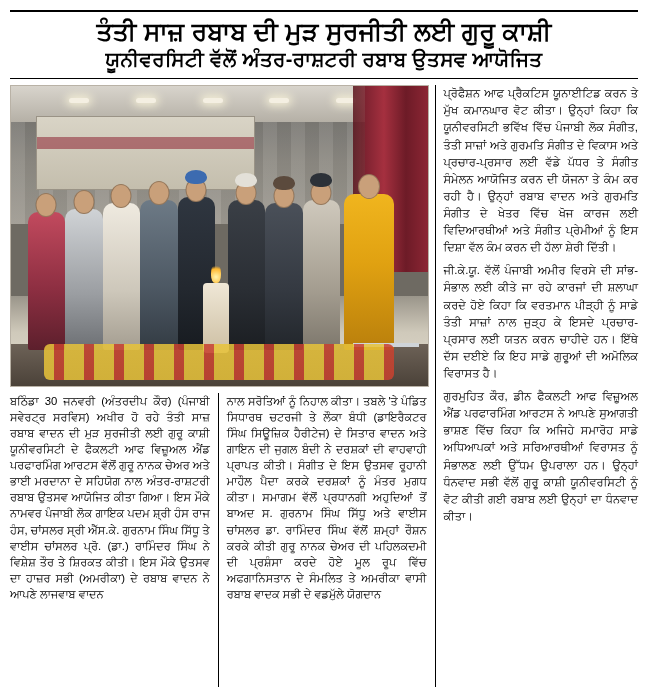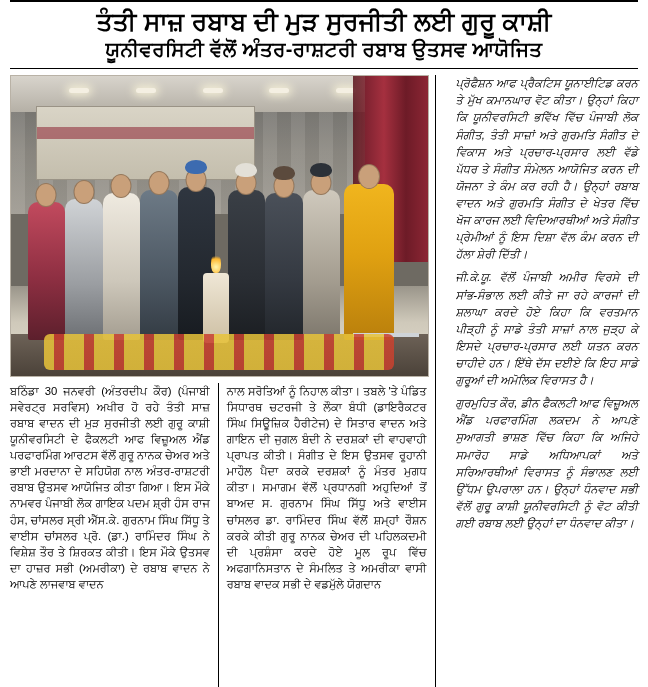--- a/index.html
+++ b/index.html
@@ -13,21 +13,21 @@
     font-family: "Liberation Sans", sans-serif;
     color: #000;
     overflow: hidden;
   }
   .page {
     position: relative;
     width: 648px;
     height: 687px;
     background: #fff;
     box-sizing: border-box;
-    padding: 0 10px 4px 10px;
+    padding: 10px 10px 4px 10px;
   }
   
   .headline {
     border-top: 2px solid #000;
     border-bottom: 1.5px solid #000;
     padding: 4px 0 6px 0;
     text-align: center;
   }
   .headline-line {
     font-family: "Liberation Sans", sans-serif;
@@ -179,21 +179,21 @@
   .vrule {
     width: 1px;
     background: #000;
   }
   .right-col .rtext {
     font-size: 11.4px;
     line-height: 1.5;
     text-align: justify;
     color: #000;
   }
-  .right-col .rtext p { margin: 0 0 6px 12px; font-style: italic; }
+  .right-col .rtext p { margin: 0 0 6px 0; }
 </style>
 </head>
 <body>
 
 <div class="page">
 
   <div class="headline">
     <div class="headline-line">ਤੰਤੀ ਸਾਜ਼  ਰਬਾਬ ਦੀ ਮੁੜ ਸੁਰਜੀਤੀ ਲਈ ਗੁਰੂ ਕਾਸ਼ੀ</div>
     <div class="headline-line second">ਯੂਨੀਵਰਸਿਟੀ ਵੱਲੋਂ ਅੰਤਰ-ਰਾਸ਼ਟਰੀ ਰਬਾਬ ਉਤਸਵ ਆਯੋਜਿਤ</div>
   </div>
@@ -267,18 +267,18 @@
       </div>
 
     </div>
 
     <div class="divider"></div>
 
     <div class="right-col">
       <div class="rtext">
         <p>ਪ੍ਰੋਫੈਸ਼ਨ ਆਫ ਪ੍ਰੈਕਟਿਸ ਯੂਨਾਈਟਿਡ ਕਰਨ ਤੇ ਮੁੱਖ ਕਮਾਨਘਾਰ ਵੋਟ ਕੀਤਾ। ਉਨ੍ਹਾਂ ਕਿਹਾ ਕਿ ਯੂਨੀਵਰਸਿਟੀ ਭਵਿੱਖ ਵਿੱਚ ਪੰਜਾਬੀ ਲੋਕ ਸੰਗੀਤ, ਤੰਤੀ ਸਾਜ਼ਾਂ ਅਤੇ ਗੁਰਮਤਿ ਸੰਗੀਤ ਦੇ ਵਿਕਾਸ ਅਤੇ ਪ੍ਰਚਾਰ-ਪ੍ਰਸਾਰ ਲਈ ਵੱਡੇ ਪੱਧਰ ਤੇ ਸੰਗੀਤ ਸੰਮੇਲਨ ਆਯੋਜਿਤ ਕਰਨ ਦੀ ਯੋਜਨਾ ਤੇ ਕੰਮ ਕਰ ਰਹੀ ਹੈ। ਉਨ੍ਹਾਂ ਰਬਾਬ ਵਾਦਨ ਅਤੇ ਗੁਰਮਤਿ ਸੰਗੀਤ ਦੇ ਖੇਤਰ ਵਿੱਚ ਖੋਜ ਕਾਰਜ ਲਈ ਵਿਦਿਆਰਥੀਆਂ ਅਤੇ ਸੰਗੀਤ ਪ੍ਰੇਮੀਆਂ ਨੂੰ ਇਸ ਦਿਸ਼ਾ ਵੱਲ ਕੰਮ ਕਰਨ ਦੀ ਹੱਲਾ ਸ਼ੇਰੀ ਦਿੱਤੀ।</p>
         <p>ਜੀ.ਕੇ.ਯੂ. ਵੱਲੋਂ ਪੰਜਾਬੀ ਅਮੀਰ ਵਿਰਸੇ ਦੀ ਸਾਂਭ-ਸੰਭਾਲ ਲਈ ਕੀਤੇ ਜਾ ਰਹੇ ਕਾਰਜਾਂ ਦੀ ਸ਼ਲਾਘਾ ਕਰਦੇ ਹੋਏ ਕਿਹਾ ਕਿ ਵਰਤਮਾਨ ਪੀੜ੍ਹੀ ਨੂੰ ਸਾਡੇ ਤੰਤੀ ਸਾਜ਼ਾਂ ਨਾਲ ਜੁੜ੍ਹ ਕੇ ਇਸਦੇ ਪ੍ਰਚਾਰ-ਪ੍ਰਸਾਰ ਲਈ ਯਤਨ ਕਰਨ ਚਾਹੀਦੇ ਹਨ। ਇੱਥੇ ਦੱਸ ਦਈਏ ਕਿ ਇਹ ਸਾਡੇ ਗੁਰੂਆਂ ਦੀ ਅਮੋਲਿਕ ਵਿਰਾਸਤ ਹੈ।</p>
-        <p>ਗੁਰਮੁਹਿਤ ਕੌਰ, ਡੀਨ ਫੈਕਲਟੀ ਆਫ ਵਿਜ਼ੂਅਲ ਐਂਡ ਪਰਫਾਰਮਿੰਗ ਲਕਦਮ ਨੇ ਆਪਣੇ ਸੁਆਗਤੀ ਭਾਸ਼ਣ ਵਿੱਚ ਕਿਹਾ ਕਿ ਅਜਿਹੇ ਸਮਾਰੋਹ ਸਾਡੇ ਅਧਿਆਪਕਾਂ ਅਤੇ ਸਰਿਆਰਥੀਆਂ ਵਿਰਾਸਤ ਨੂੰ ਸੰਭਾਲਣ ਲਈ ਉੱਧਮ ਉਪਰਾਲਾ ਹਨ। ਉਨ੍ਹਾਂ ਧੰਨਵਾਦ ਸਭੀ ਵੱਲੋਂ ਗੁਰੂ ਕਾਸ਼ੀ ਯੂਨੀਵਰਸਿਟੀ ਨੂੰ ਵੋਟ ਕੀਤੀ ਗਈ ਰਬਾਬ ਲਈ ਉਨ੍ਹਾਂ ਦਾ ਧੰਨਵਾਦ ਕੀਤਾ।</p>
+        <p>ਗੁਰਮੁਹਿਤ ਕੌਰ, ਡੀਨ ਫੈਕਲਟੀ ਆਫ ਵਿਜ਼ੂਅਲ ਐਂਡ ਪਰਫਾਰਮਿੰਗ ਆਰਟਸ ਨੇ ਆਪਣੇ ਸੁਆਗਤੀ ਭਾਸ਼ਣ ਵਿੱਚ ਕਿਹਾ ਕਿ ਅਜਿਹੇ ਸਮਾਰੋਹ ਸਾਡੇ ਅਧਿਆਪਕਾਂ ਅਤੇ ਸਰਿਆਰਥੀਆਂ ਵਿਰਾਸਤ ਨੂੰ ਸੰਭਾਲਣ ਲਈ ਉੱਧਮ ਉਪਰਾਲਾ ਹਨ। ਉਨ੍ਹਾਂ ਧੰਨਵਾਦ ਸਭੀ ਵੱਲੋਂ ਗੁਰੂ ਕਾਸ਼ੀ ਯੂਨੀਵਰਸਿਟੀ ਨੂੰ ਵੋਟ ਕੀਤੀ ਗਈ ਰਬਾਬ ਲਈ ਉਨ੍ਹਾਂ ਦਾ ਧੰਨਵਾਦ ਕੀਤਾ।</p>
       </div>
     </div>
 
   </div>
 </div>
 
 </body></html>

